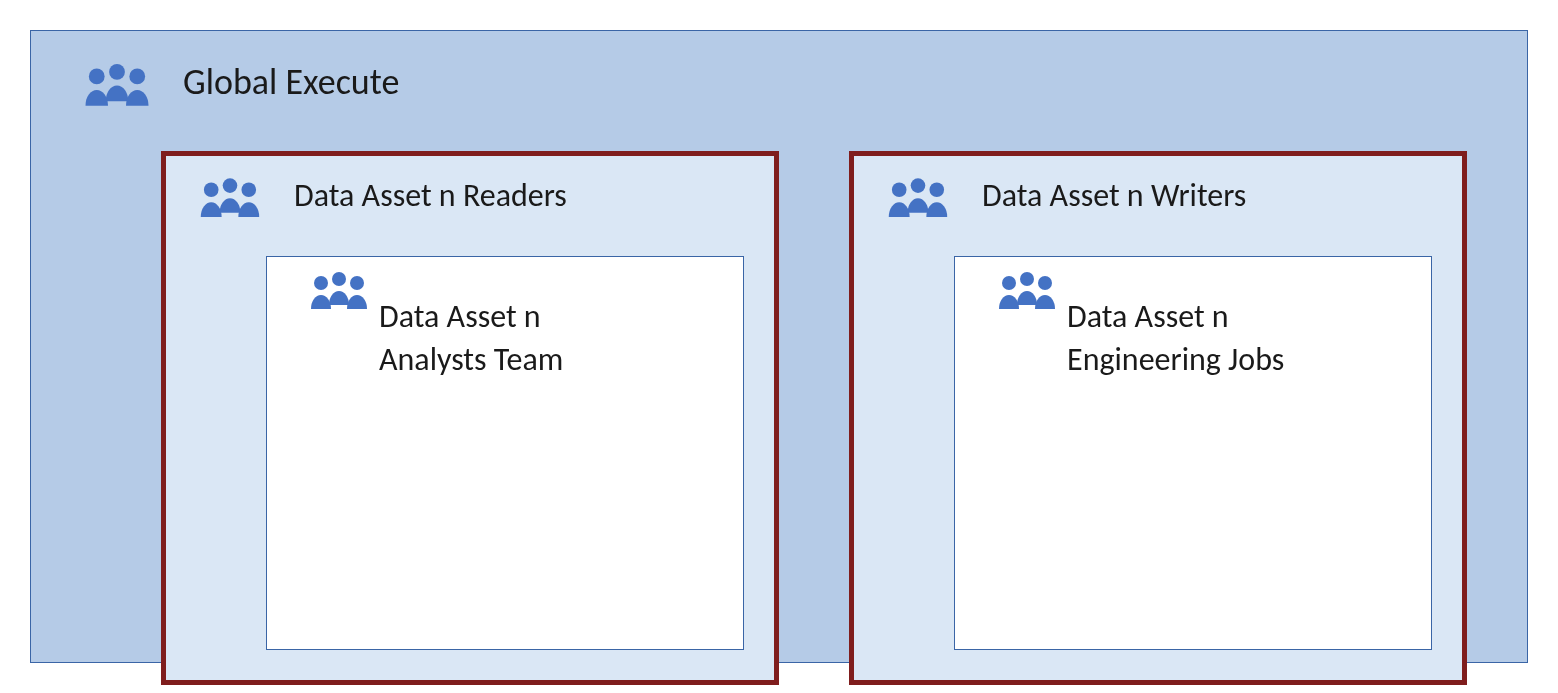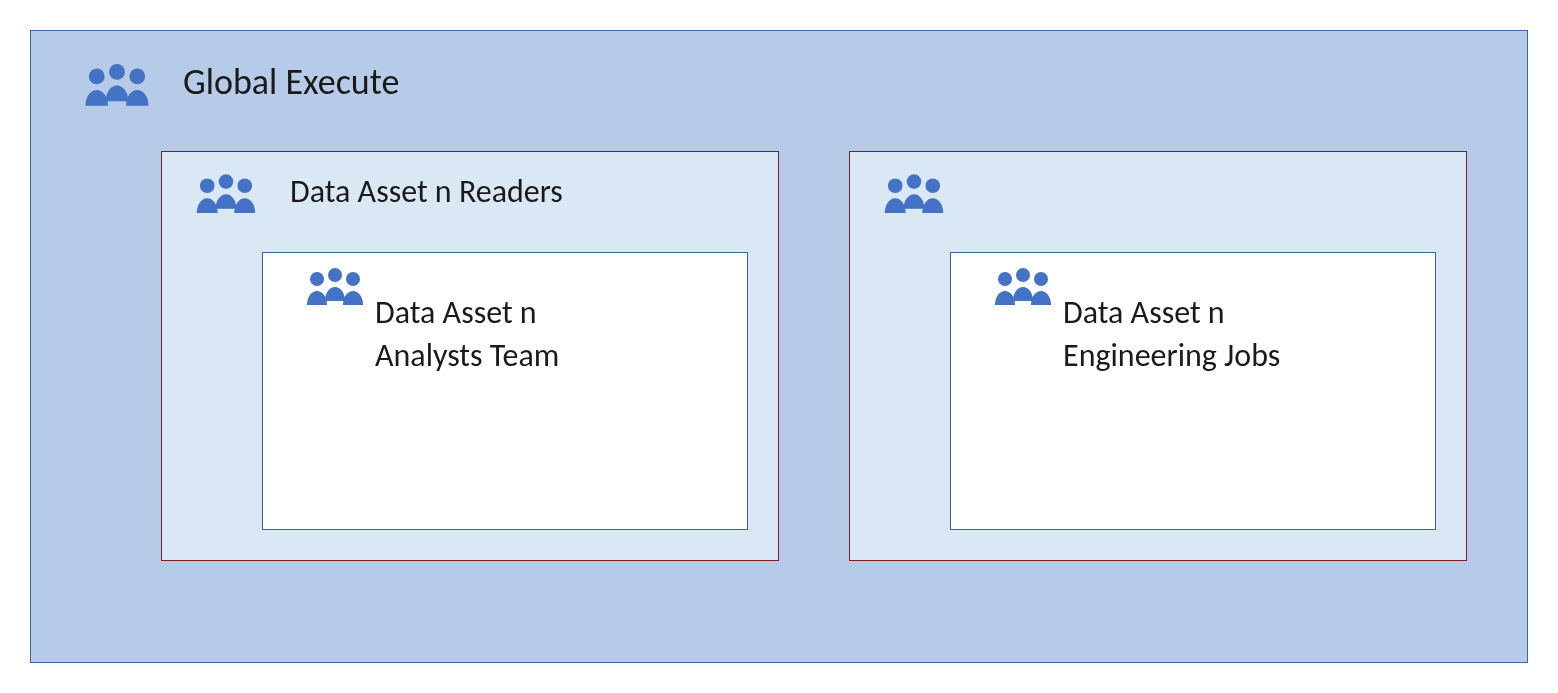--- a/index.html
+++ b/index.html
@@ -35,23 +35,23 @@
   .mid-row {
     position: absolute;
     left: 130px;
     top: 120px;
     right: 60px;
     display: flex;
     gap: 70px;
   }
   .mid-box {
     flex: 1;
-    height: 410px;
+    height: 534px;
     background: #dae7f5;
-    border: 1px solid #7f1d1d;
+    border: 5px solid #7f1d1d;
     box-sizing: border-box;
     position: relative;
   }
   .mid-header {
     position: absolute;
     left: 30px;
     top: 15px;
     display: flex;
     align-items: center;
     gap: 30px;
@@ -134,20 +134,21 @@
 Analysts Team</span>
         </div>
       </div>
     </div>
 
     <div class="mid-box">
       <div class="mid-header">
         <svg class="people" width="68" height="48" viewBox="0 0 64 46" fill="#4472c4">
             <use href="#people-icon"></use>
           </svg>
+        <span class="mid-title">Data Asset n Writers</span>
       </div>
       <div class="inner-box">
         <div class="inner-content">
           <svg class="people" width="64" height="46" viewBox="0 0 64 46" fill="#4472c4">
               <use href="#people-icon"></use>
             </svg>
           <span class="inner-text">Data Asset n
 Engineering Jobs</span>
         </div>
       </div>

